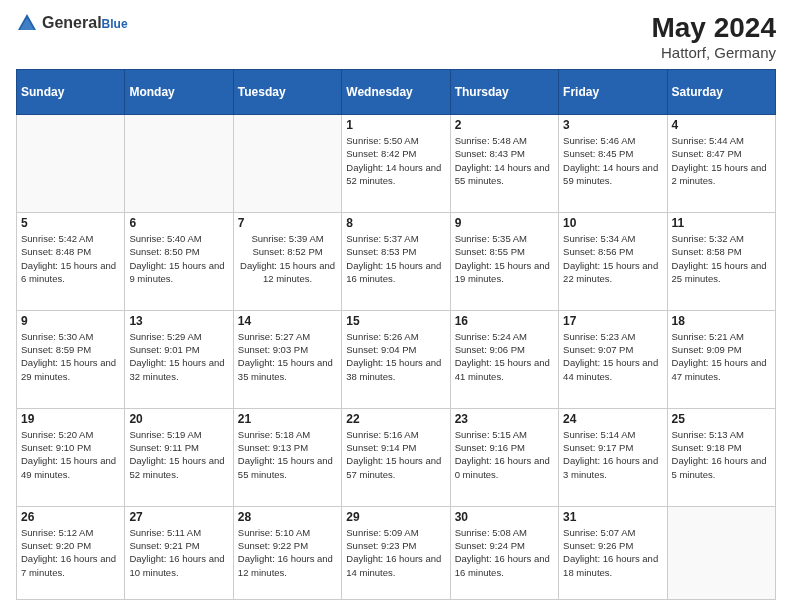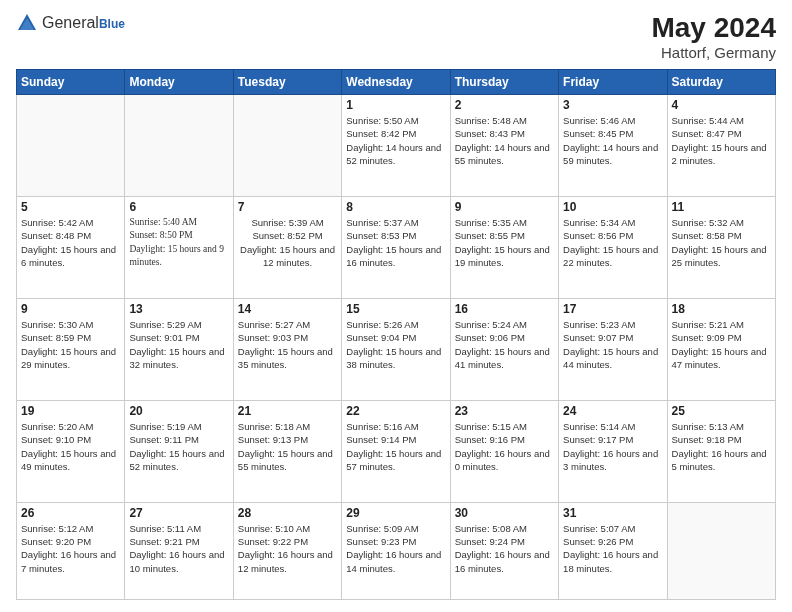--- a/index.html
+++ b/index.html
@@ -49,21 +49,21 @@
       border: 1px solid #ccc;
       border-collapse: collapse;
       width: 100%;
       table-layout: fixed;
     }
     .calendar th {
       background: #2563b0;
       color: #fff;
       font-size: 12px;
       font-weight: bold;
-      padding: 5px 4px;
+      padding: 15px 4px;
       text-align: left;
       border: 1px solid #1a4a8a;
     }
     .calendar td {
       border: 1px solid #ccc;
       vertical-align: top;
       padding: 3px 4px;
       font-size: 10px;
       color: #333;
       height: 80px;
@@ -91,21 +91,21 @@
 
 <div class="page">
   <div class="header">
     <div class="logo">
       <svg class="logo-icon" viewBox="0 0 22 22" xmlns="http://www.w3.org/2000/svg">
         <polygon points="11,2 20,18 2,18" fill="#2563b0"></polygon>
         <polygon points="11,6 18,18 4,18" fill="#5b9bd5" opacity="0.5"></polygon>
       </svg>
       <div>
         <div>
-          <span style="font-size:16px;font-weight:normal;color:#333;">General</span><span style="font-size:12px;font-weight:bold;color:#2563b0;">Blue</span>
+          <span style="font-size:16px;font-weight:bold;color:#333;">General</span><span style="font-size:12px;font-weight:bold;color:#2563b0;">Blue</span>
         </div>
       </div>
     </div>
     <div class="title-block">
       <div class="title-month">May 2024</div>
       <div class="title-location">Hattorf, Germany</div>
     </div>
   </div>
 
   <table class="calendar">
@@ -152,21 +152,21 @@
         </tr>
         <tr>
           <td>
             <div class="day-number">5</div>
             <div class="day-info" style="white-space: pre-line;">Sunrise: 5:42 AM
 Sunset: 8:48 PM
 Daylight: 15 hours and 6 minutes.</div>
           </td>
           <td>
             <div class="day-number">6</div>
-            <div class="day-info" style="white-space: pre-line; font-family: Liberation Serif, serif;">Sunrise: 5:40 AM
+            <div class="day-info" style="white-space: pre-line;">Sunrise: 5:40 AM
 Sunset: 8:50 PM
 Daylight: 15 hours and 9 minutes.</div>
           </td>
           <td>
             <div class="day-number">7</div>
             <div class="day-info" style="white-space: pre-line; text-align: center;">Sunrise: 5:39 AM
 Sunset: 8:52 PM
 Daylight: 15 hours and 12 minutes.</div>
           </td>
           <td>

